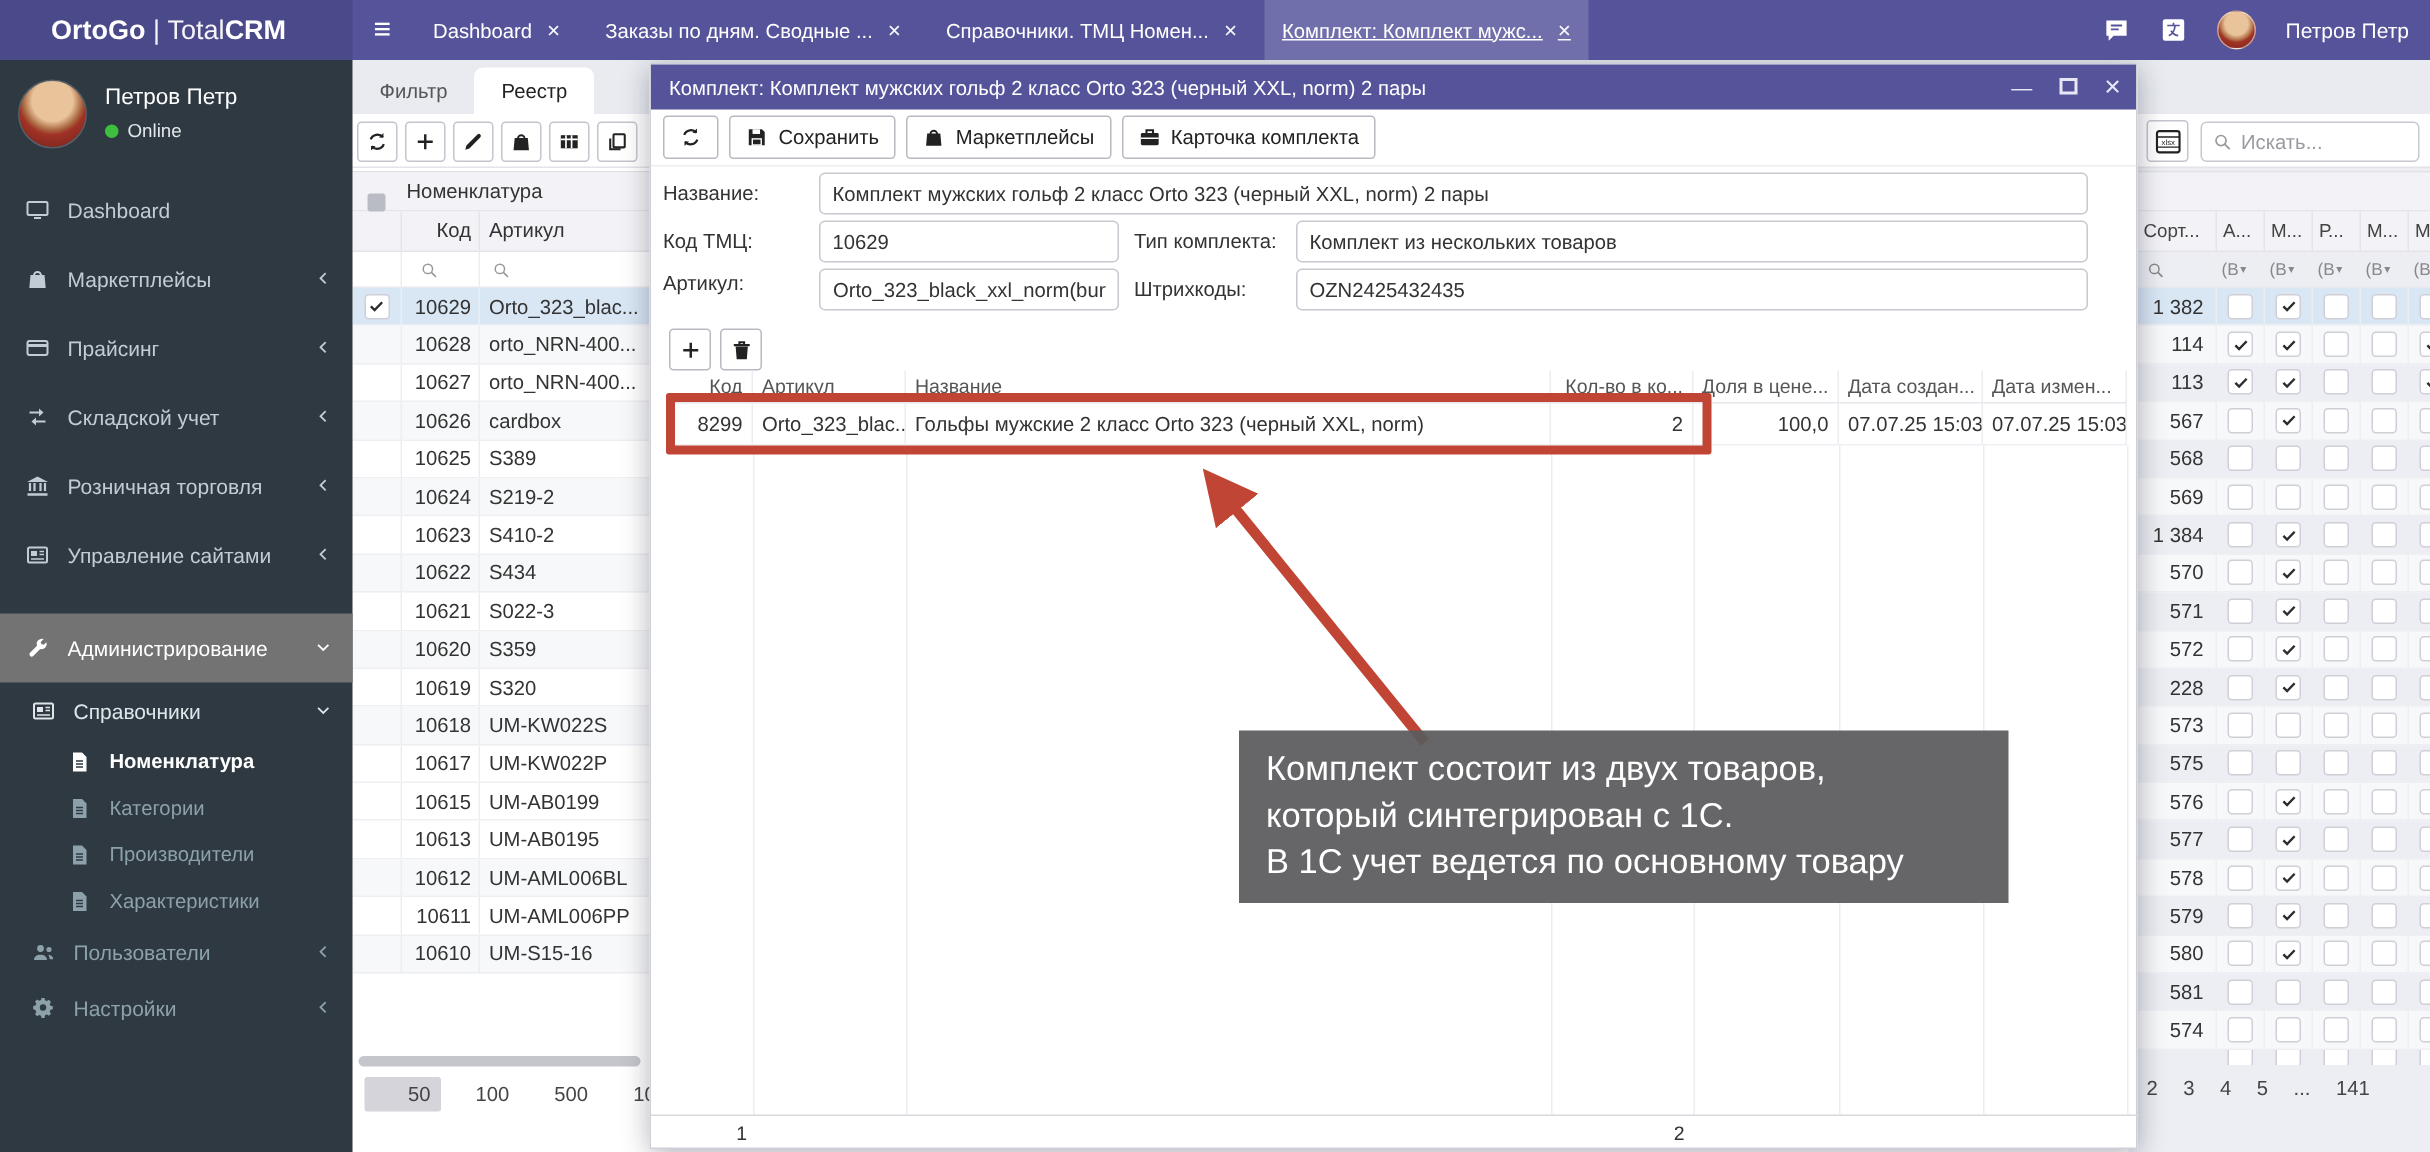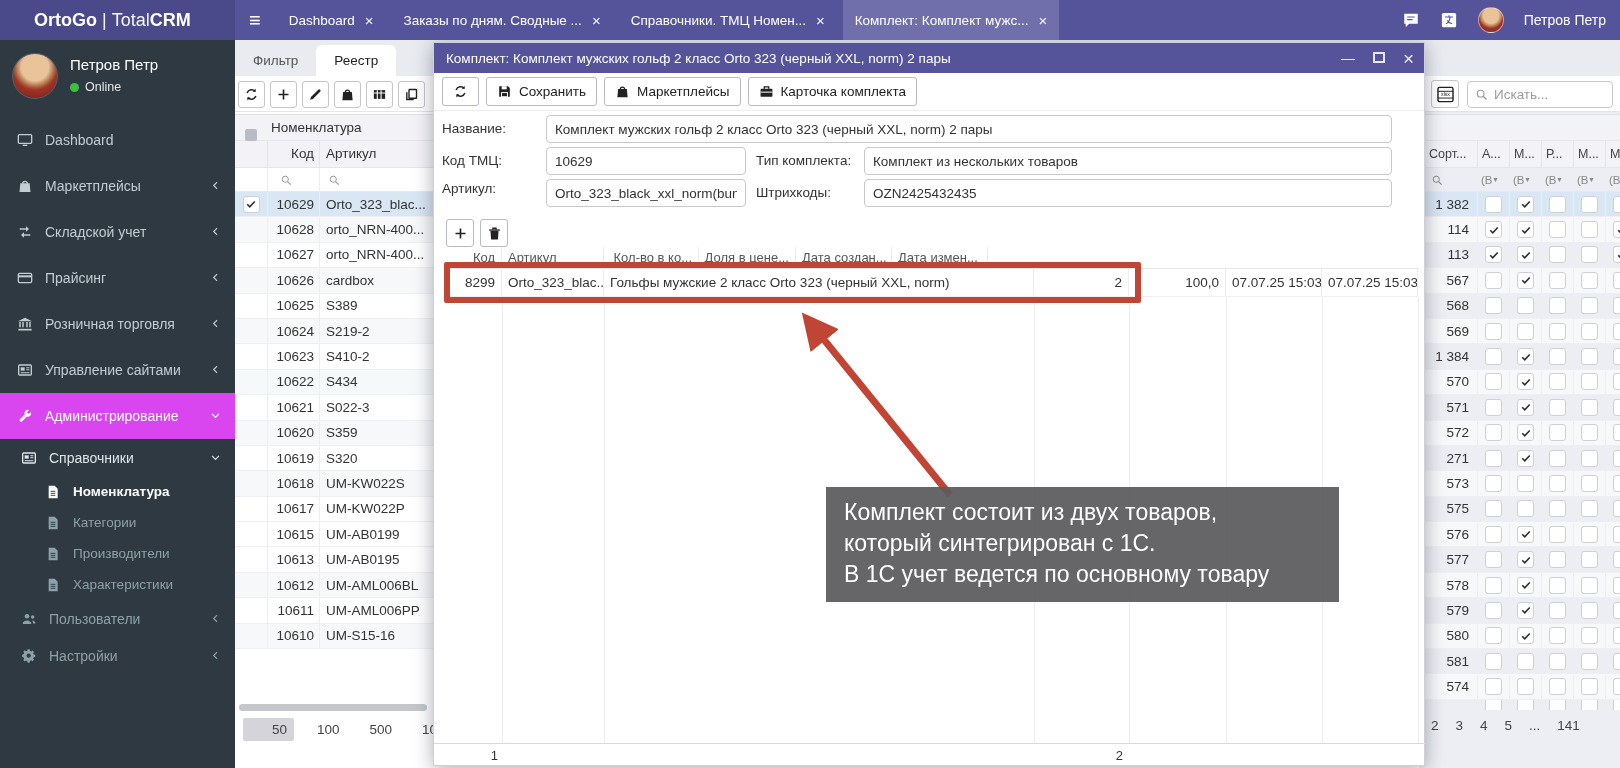--- a/index.html
+++ b/index.html
@@ -8,21 +8,21 @@
 .icon svg { display:block; }
 
 
 .topbar { position:absolute; left:0; top:0; width:1620px; height:40px; background:#55549b; display:flex; align-items:center; z-index:50; }
 .logo { width:235px; height:40px; background:#4a4989; color:#fff; font-size:18px; line-height:40px; padding-left:34px; white-space:nowrap; }
 .logo b { font-weight:700; }
 .logo .lt { font-weight:300; opacity:.95; }
 .hamburger { color:#fff; font-size:20px; margin:0 16px 0 14px; cursor:pointer; }
 .ttabs { display:flex; height:40px; flex:1; overflow:hidden; }
 .ttab { display:flex; align-items:center; height:40px; padding:0 12px; color:#fff; font-size:13.5px; white-space:nowrap; margin-right:6px; cursor:pointer; }
-.ttab.active { background:rgba(255,255,255,.16); }
+.ttab.active { background:rgba(255,255,255,.16);text-decoration:underline; }
 .tclose { margin-left:10px; font-size:15px; opacity:.95; }
 .topicons { display:flex; align-items:center; gap:20px; padding-right:14px; color:#fff; }
 .topicons .icon svg { width:18px; height:18px; }
 .tavatar { width:26px; height:26px; border-radius:50%; background:radial-gradient(circle at 50% 32%, #e9c39a 0 38%, #b06a44 55%, #a03226 62%, #7c241c 100%); border:1px solid rgba(255,255,255,.5); }
 .tuser { color:#fff; font-size:14px; white-space:nowrap; }
 
 
 .sidebar { position:absolute; left:0; top:40px; width:235px; height:728px; background:#2e3941; z-index:10; }
 .suser { display:flex; align-items:flex-start; padding:13px 10px 10px 12px; }
 .savatar { width:46px; height:46px; border-radius:50%; background:radial-gradient(circle at 50% 30%, #e9c39a 0 36%, #a8653f 52%, #a03226 60%, #6e2019 100%); border:1px solid #55606a; }
@@ -33,21 +33,21 @@
 .sonline { color:#e2e8ea; font-size:12.5px; }
 .smenu { margin-top:8px; }
 .sitem { display:flex; align-items:center; color:#c2cdd3; font-size:14px; cursor:pointer; padding:0 14px 0 16px; }
 .sitem .s-ic { width:18px; display:flex; justify-content:center; margin-right:11px; flex:none; }
 .sitem .s-ic svg { width:16px; height:16px; }
 .sitem .s-label { flex:1; white-space:nowrap; overflow:hidden; }
 .sitem .s-chev svg { width:11px; height:11px; }
 .s-l0 { height:46px; }
 .s-l1 { height:37px; padding-left:20px; }
 .s-l2 { height:31px; padding-left:44px; font-size:13.5px; }
-.s-expanded.s-l0 { background:#d946ef; color:#fff; }
+.s-expanded.s-l0 { background:#737373; color:#fff;margin-top:16px; }
 .s-expanded.s-l1 { color:#dfe6ea; }
 .s-active { color:#fff; font-weight:700; }
 .s-muted { color:#8da1ab; }
 
 
 .content { position:absolute; left:235px; top:40px; width:1184px; height:728px; background:#fff; }
 .strip-gray { position:absolute; left:0; top:0; width:1385px; height:36px; background:#e9ebf1; }
 .strip-white { position:absolute; left:0; top:36px; width:1385px; height:36px; background:#fff; border-bottom:1px solid #e3e3e9; }
 
 
@@ -215,39 +215,39 @@
           </svg>
         </span>
         <span class="s-label">Маркетплейсы</span>
         <span class="s-chev"><svg viewBox="0 0 24 24">
             <path d="M15.5 4.5L8 12l7.5 7.5" fill="none" stroke="currentColor" stroke-width="2.6"></path>
           </svg></span>
       </div>
       <div class="sitem s-l0 s-normal">
         <span class="icon s-ic">
           <svg viewBox="0 0 24 24">
+            <rect x="2" y="5" width="20" height="14" rx="2" fill="none" stroke="currentColor" stroke-width="2"></rect>
+            <path d="M2 9.5h20" stroke="currentColor" stroke-width="3"></path>
+          </svg>
+        </span>
+        <span class="s-label">Прайсинг</span>
+        <span class="s-chev"><svg viewBox="0 0 24 24">
+            <path d="M15.5 4.5L8 12l7.5 7.5" fill="none" stroke="currentColor" stroke-width="2.6"></path>
+          </svg></span>
+      </div>
+      <div class="sitem s-l0 s-normal">
+        <span class="icon s-ic">
+          <svg viewBox="0 0 24 24">
             <path d="M4 7.5h12" stroke="currentColor" stroke-width="2.2" fill="none"></path>
             <path d="M13.5 3.5L18 7.5l-4.5 4z" fill="currentColor"></path>
             <path d="M20 16.5H8" stroke="currentColor" stroke-width="2.2" fill="none"></path>
             <path d="M10.5 12.5L6 16.5l4.5 4z" fill="currentColor"></path>
           </svg>
         </span>
         <span class="s-label">Складской учет</span>
-        <span class="s-chev"><svg viewBox="0 0 24 24">
-            <path d="M15.5 4.5L8 12l7.5 7.5" fill="none" stroke="currentColor" stroke-width="2.6"></path>
-          </svg></span>
-      </div>
-      <div class="sitem s-l0 s-normal">
-        <span class="icon s-ic">
-          <svg viewBox="0 0 24 24">
-            <rect x="2" y="5" width="20" height="14" rx="2" fill="none" stroke="currentColor" stroke-width="2"></rect>
-            <path d="M2 9.5h20" stroke="currentColor" stroke-width="3"></path>
-          </svg>
-        </span>
-        <span class="s-label">Прайсинг</span>
         <span class="s-chev"><svg viewBox="0 0 24 24">
             <path d="M15.5 4.5L8 12l7.5 7.5" fill="none" stroke="currentColor" stroke-width="2.6"></path>
           </svg></span>
       </div>
       <div class="sitem s-l0 s-normal">
         <span class="icon s-ic">
           <svg viewBox="0 0 24 24">
             <path d="M12 2.5L22.5 8h-21z" fill="currentColor"></path>
             <path d="M4.5 9v8M9 9v8M15 9v8M19.5 9v8" stroke="currentColor" stroke-width="2.2"></path>
             <path d="M2 20.5h20" stroke="currentColor" stroke-width="2.5"></path>
@@ -834,21 +834,21 @@
               <span class="cbx"></span>
             </div>
             <div class="rc rcb">
               <span class="cbx"></span>
             </div>
             <div class="rc rcb">
               <span class="cbx"></span>
             </div>
           </div>
           <div class="rrow">
-            <div class="rc rsort">271</div>
+            <div class="rc rsort">228</div>
             <div class="rc rcb">
               <span class="cbx"></span>
             </div>
             <div class="rc rcb">
               <span class="cbx">
                 <svg viewBox="0 0 24 24">
                   <path d="M4.5 12.5l5 5L19.5 7" fill="none" stroke="currentColor" stroke-width="3.2"></path>
                 </svg>
               </span>
             </div>
@@ -1149,20 +1149,21 @@
               <path d="M3.5 6.5h17" stroke="currentColor" stroke-width="2.2"></path>
               <path d="M9.5 6V3.5h5V6" fill="none" stroke="currentColor" stroke-width="2.2"></path>
             </svg>
           </span>
         </div>
     </div>
     <div class="mtable" id="m-table">
         <div class="mth">
           <div class="mc al-r" style="width: 54px;">Код</div>
           <div class="mc " style="width: 102px;">Артикул</div>
+          <div class="mc " style="width: 430px;">Название</div>
           <div class="mc al-r" style="width: 95px;">Кол-во в ко...</div>
           <div class="mc al-r" style="width: 97px;">Доля в цене...</div>
           <div class="mc " style="width: 96px; text-align: right;">Дата создан...</div>
           <div class="mc " style="width: 96px;">Дата измен...</div>
         </div>
         <div class="mtr">
           <div class="mc al-r" style="width: 54px;">8299</div>
           <div class="mc " style="width: 102px;">Orto_323_blac...</div>
           <div class="mc " style="width: 430px;">Гольфы мужские 2 класс Orto 323 (черный XXL, norm)</div>
           <div class="mc al-r" style="width: 95px;">2</div>

